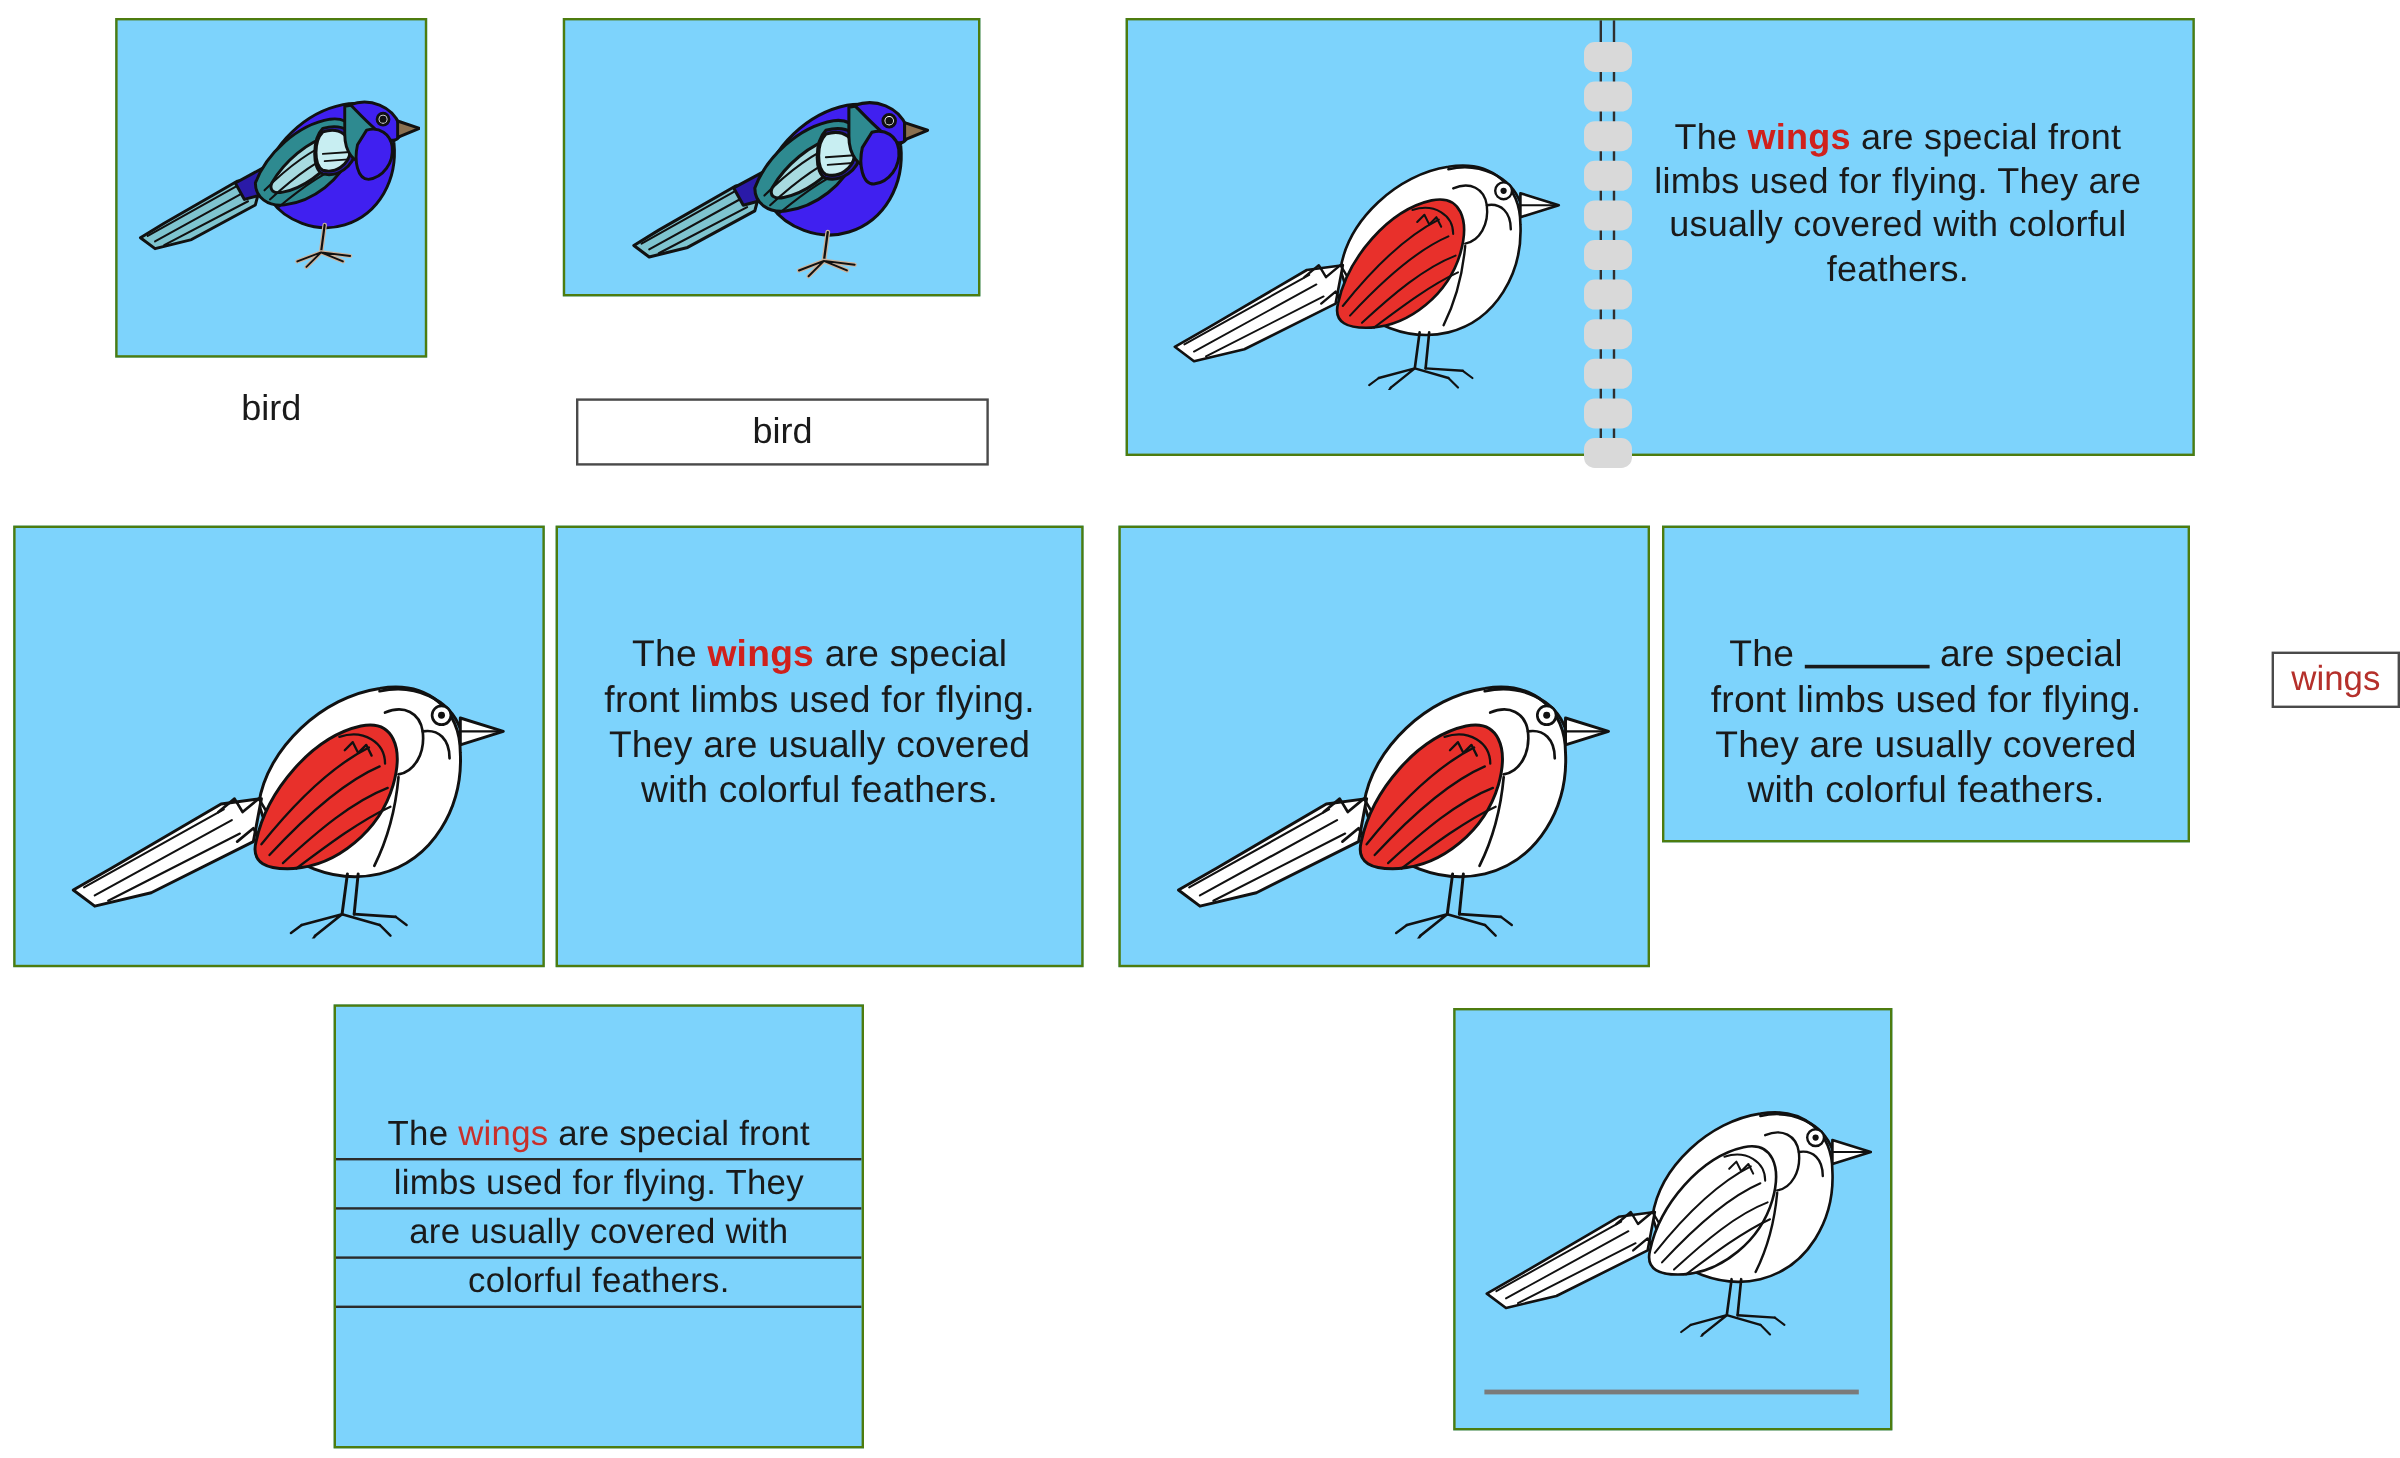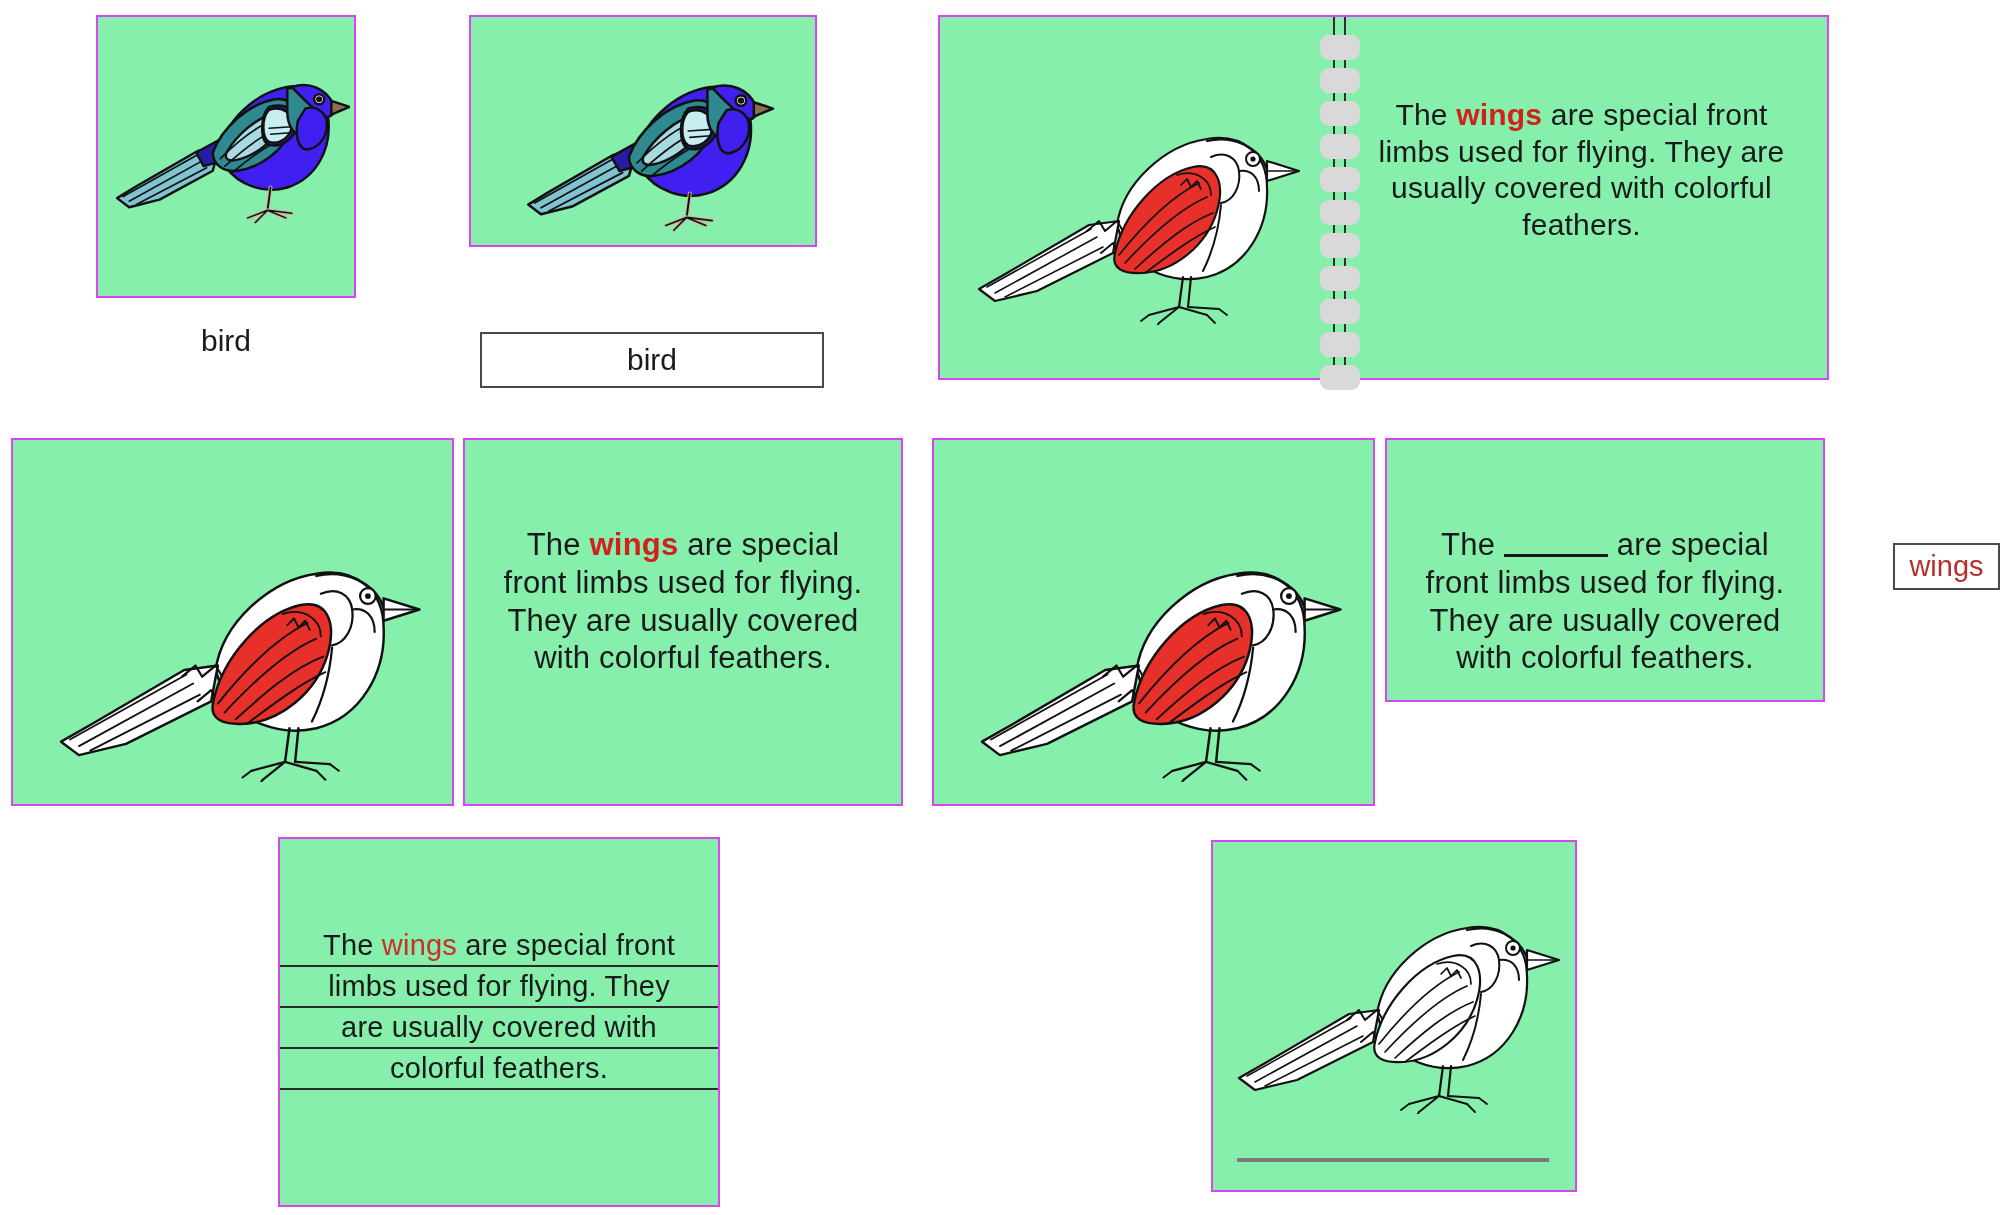--- a/index.html
+++ b/index.html
@@ -12,22 +12,22 @@
     height: 1215px;
     position: relative;
     font-family: "Liberation Sans", sans-serif;
     overflow: hidden;
   }
 
   
   .card {
     position: absolute;
     box-sizing: border-box;
-    background: #86efac;
-    border: 2px solid #d946ef;
+    background: #7dd3fc;
+    border: 2px solid #4d7c0f;
   }
 
   
   .sentence {
     position: absolute;
     left: 0; right: 0;
     text-align: center;
     color: #1a1a1a;
     font-family: "Liberation Sans", sans-serif;
     line-height: 1.22;

